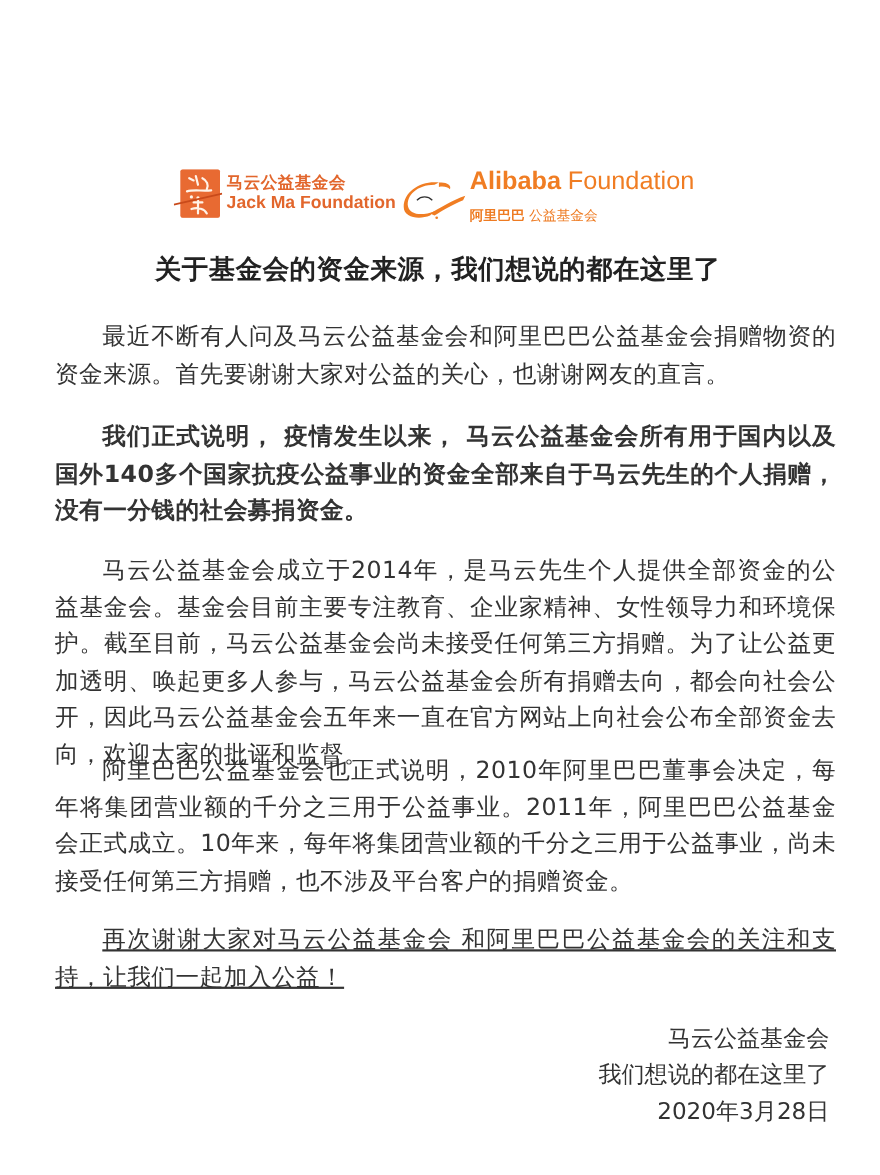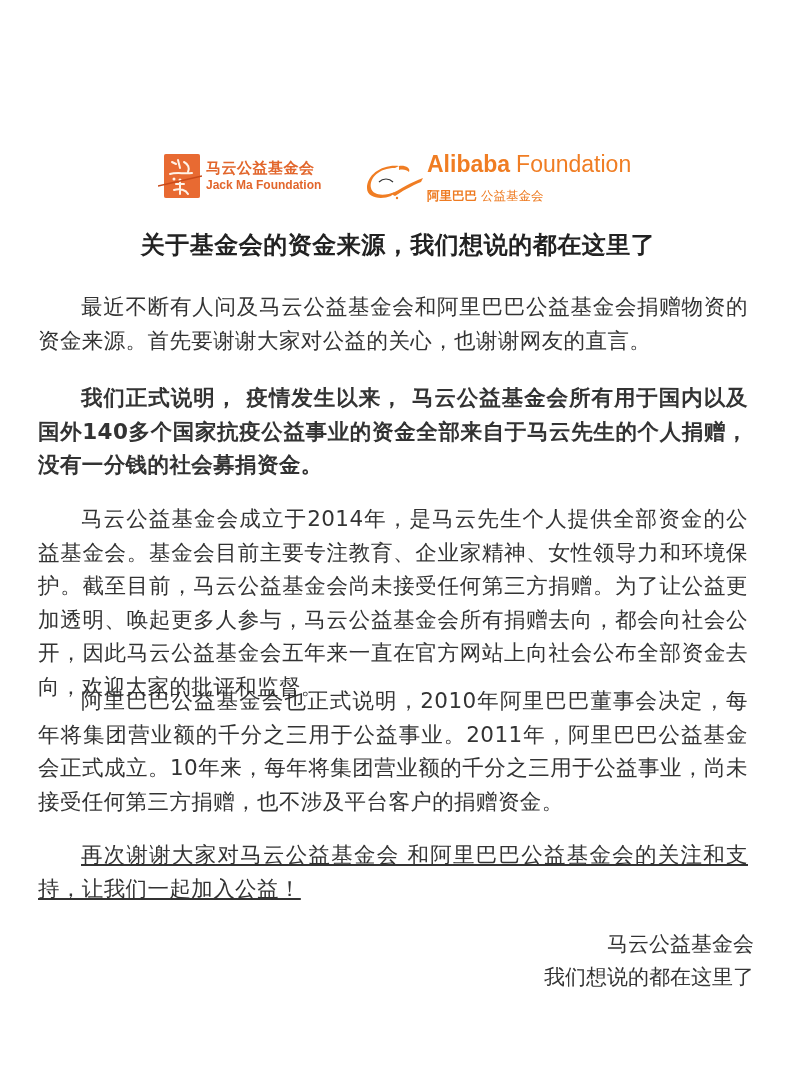--- a/index.html
+++ b/index.html
@@ -45,21 +45,21 @@
     }
     .jmf-cn {
       font-size: 15px;
       letter-spacing: 0.5px;
       font-weight: bold;
       color: #e2662c;
       margin-bottom: 3px;
     }
     .jmf-en {
       font-family: "Liberation Sans", sans-serif;
-      font-size: 12px;
+      font-size: 16px;
       color: #e2662c;
       font-weight: bold;
     }
     .ali-logo {
       position: absolute;
       left: 215px;
       top: 2px;
       height: 52px;
       display: flex;
       align-items: flex-end;
@@ -104,21 +104,21 @@
       left: 0;
       width: 796px;
       text-align: center;
       font-size: 24px;
       font-weight: bold;
       color: #222222;
       letter-spacing: 0.5px;
     }
     .body-text {
       position: absolute;
-      left: 38px;
+      left: 50px;
       width: 710px;
       font-size: 21.5px;
       line-height: 33.5px;
       color: #333333;
       text-align: justify;
       letter-spacing: 0.4px;
     }
     .body-text p {
       margin: 0;
       text-indent: 2em;
@@ -199,13 +199,14 @@
 <div class="body-text p4">
   <p>阿里巴巴公益基金会也正式说明，2010年阿里巴巴董事会决定，每年将集团营业额的千分之三用于公益事业。2011年，阿里巴巴公益基金会正式成立。10年来，每年将集团营业额的千分之三用于公益事业，尚未接受任何第三方捐赠，也不涉及平台客户的捐赠资金。</p>
 </div>
 <div class="body-text p5">
   <p>再次谢谢大家对马云公益基金会 和阿里巴巴公益基金会的关注和支持，让我们一起加入公益！</p>
 </div>
 
 <div class="signature">
   <div>马云公益基金会</div>
   <div>我们想说的都在这里了</div>
+  <div>2020年3月28日</div>
 </div>
 
 </body></html>

